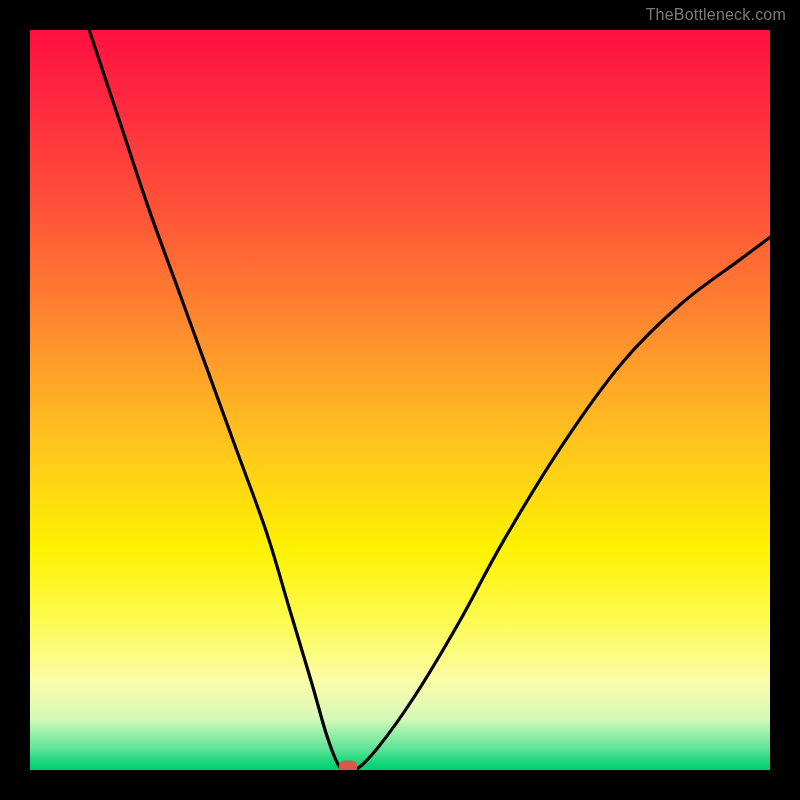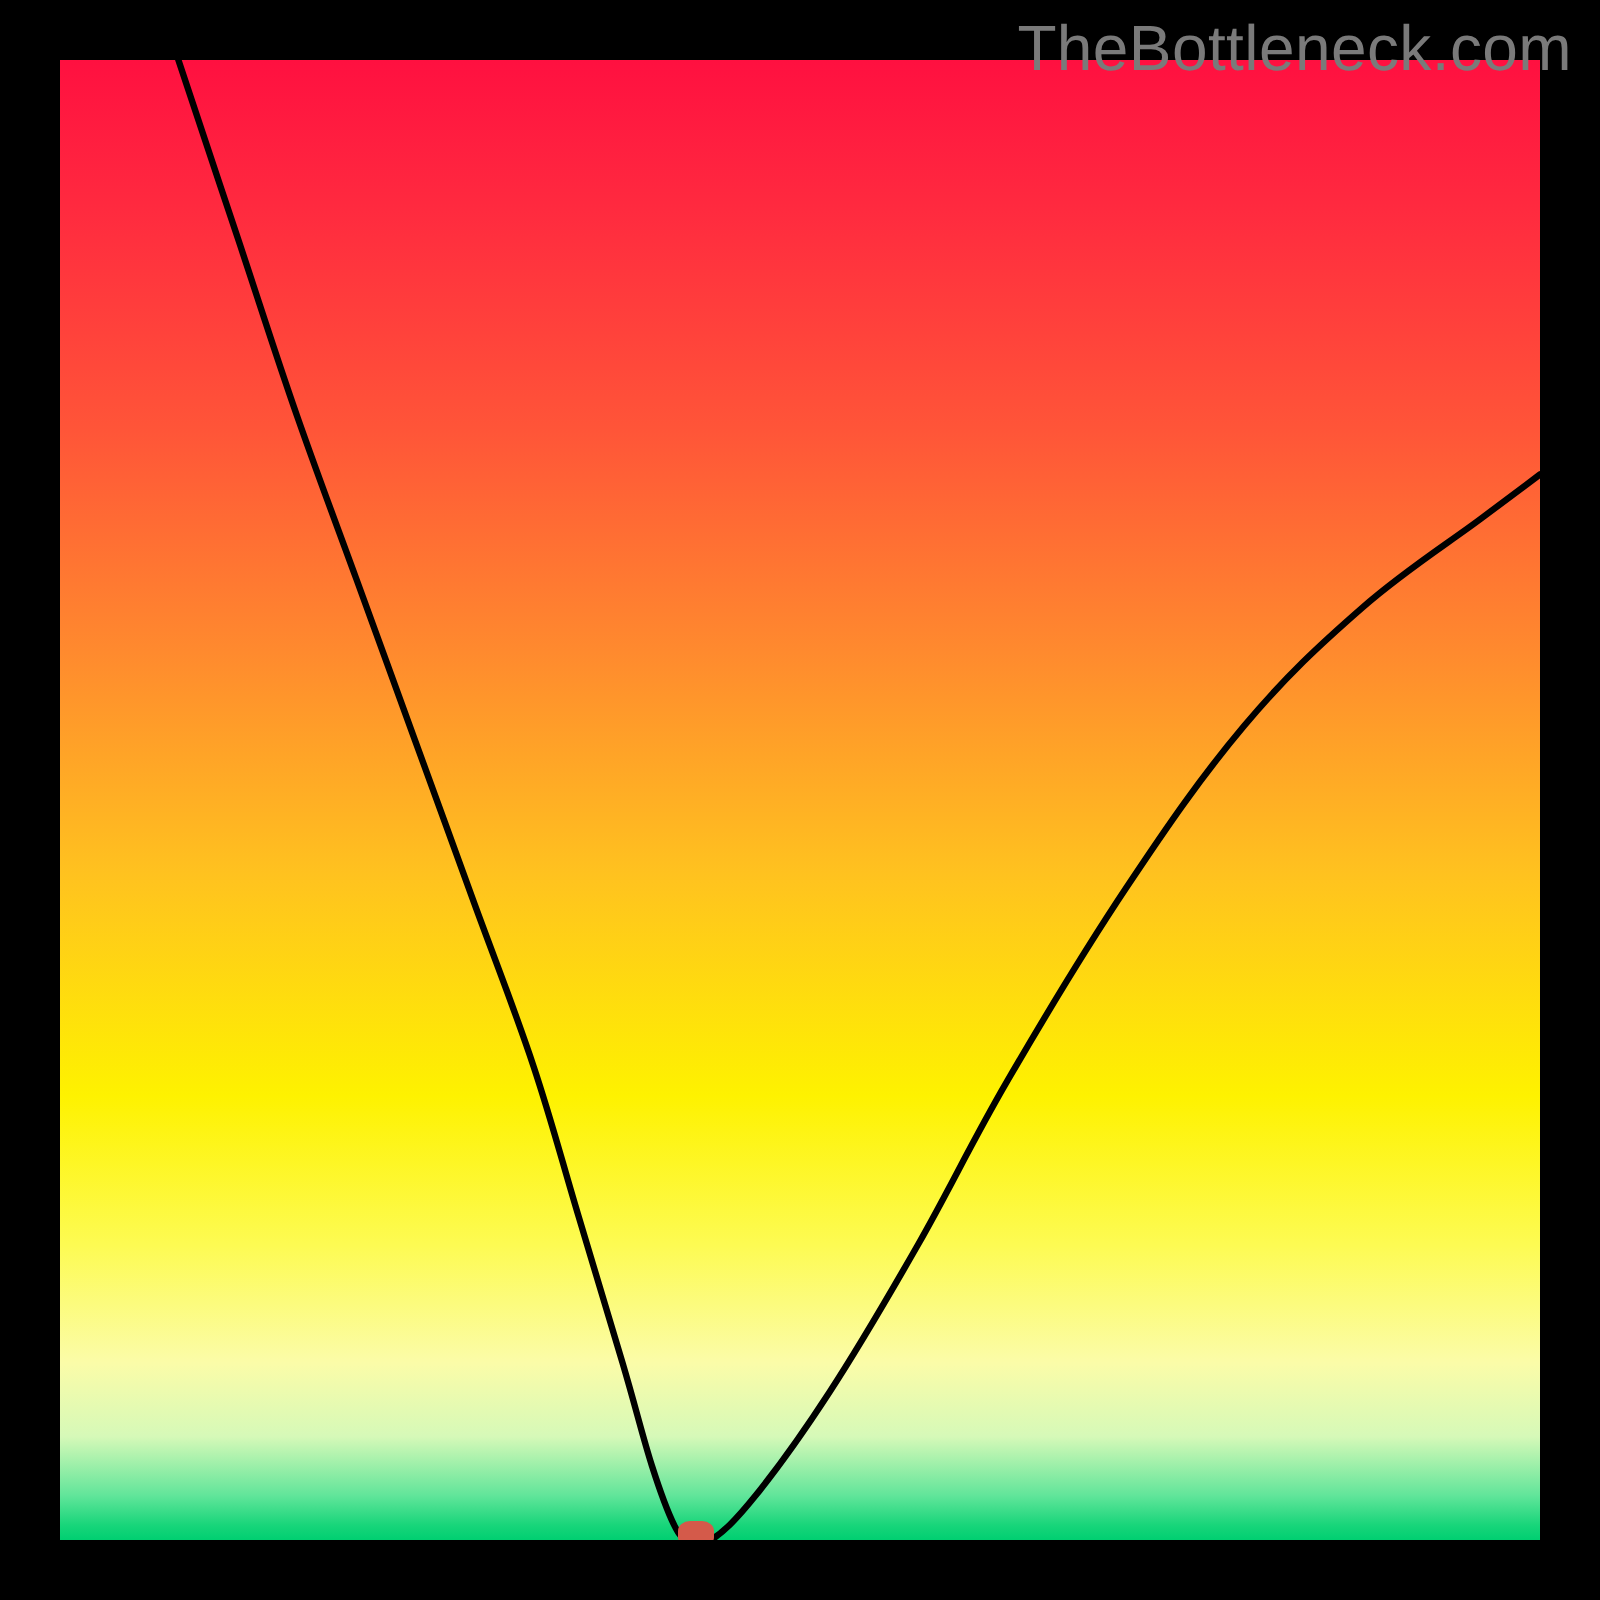--- a/index.html
+++ b/index.html
@@ -15,21 +15,21 @@
     position: relative;
     width: 800px;
     height: 800px;
     background: #000;
   }
   .watermark {
     position: absolute;
     top: 6px;
     right: 14px;
     color: #7a7a7a;
-    font-size: 32px;
+    font-size: 16px;
     font-weight: 400;
     letter-spacing: 0.2px;
     z-index: 10;
   }
   .plot-area {
     position: absolute;
     left: 30px;
     top: 30px;
     width: 740px;
     height: 740px;

